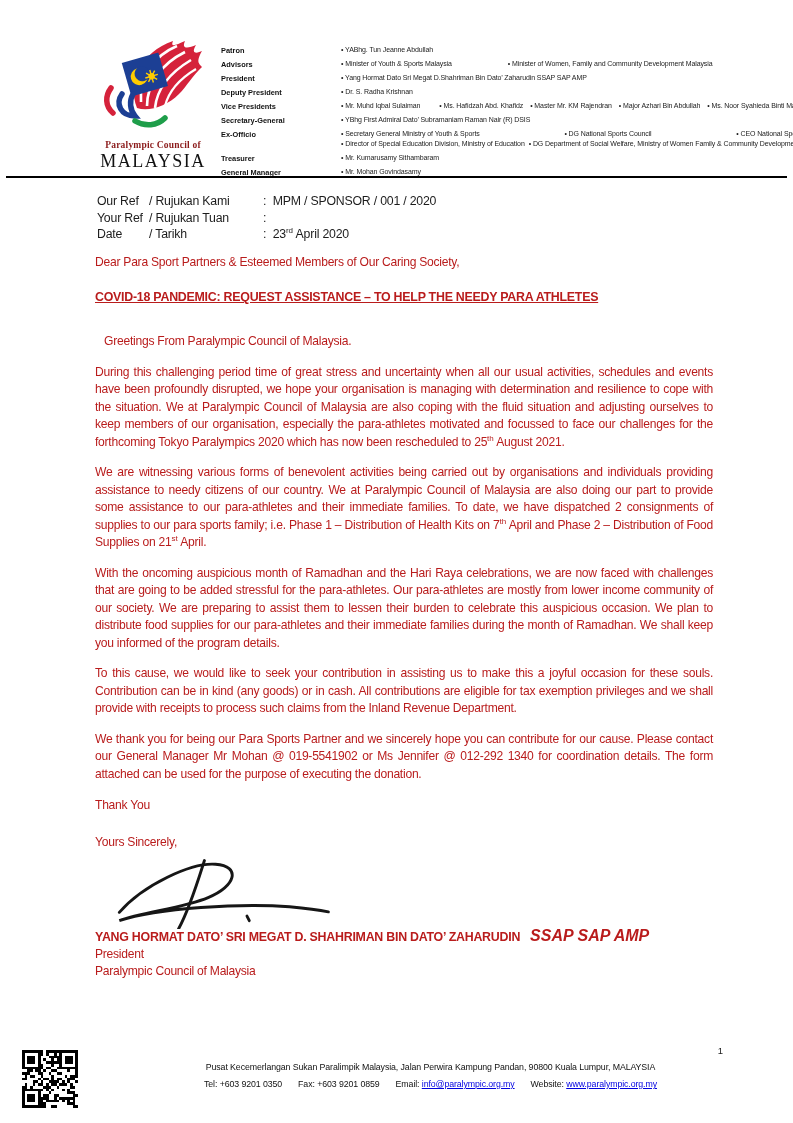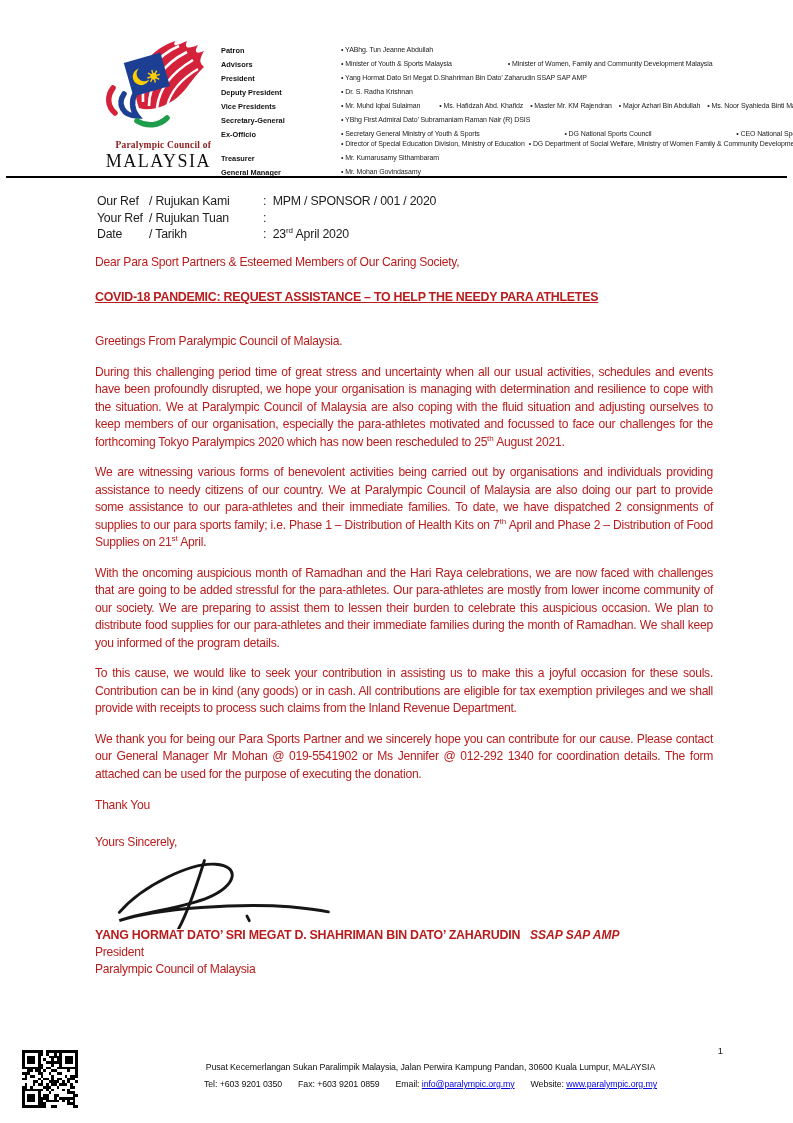--- a/index.html
+++ b/index.html
@@ -1,21 +1,21 @@
 <!DOCTYPE html>
 <html><head>
 <meta charset="utf-8">
 <style>
   html,body{margin:0;padding:0;background:#ffffff;}
   .page{position:relative;width:793px;height:1123px;background:#fff;overflow:hidden;
         font-family:"Liberation Sans",sans-serif;color:#1c1c1c;}
 
   
   .letterhead{position:absolute;top:38px;left:95px;right:16px;display:flex;}
-  .logo-block{width:116px;flex-shrink:0;text-align:right;}
+  .logo-block{width:116px;flex-shrink:0;text-align:center;}
   .logo-org1{font-family:"Liberation Serif",serif;font-weight:bold;font-size:9.5px;
              color:#8b1a1a;margin-top:2px;letter-spacing:.2px;}
   .logo-org2{font-family:"Liberation Serif",serif;font-weight:normal;font-size:18px;
              color:#111;letter-spacing:1.5px;margin-top:1px;}
   .officials{flex:1;margin-left:10px;padding-top:8px;font-size:7px;line-height:1.25;color:#222;}
   .off-row{display:flex;align-items:flex-start;margin-bottom:3.2px;gap:46px;}
   .off-role{width:74px;flex-shrink:0;font-weight:bold;font-size:7.4px;color:#111;}
   .off-lines{flex:1;min-width:0;}
   .off-line{display:flex;gap:9px;white-space:nowrap;margin-bottom:2px;}
   .off-entry{letter-spacing:-.1px;}
@@ -35,28 +35,28 @@
   .ref-left{width:52px;}
   .ref-right{width:114px;}
   .ref-value::before{content:":  ";white-space:pre;}
   .ref-value{white-space:pre;}
 
   
   .letter-body{position:absolute;top:254px;left:95px;width:618px;font-size:12.1px;
                letter-spacing:-.25px;line-height:17.5px;color:#b91c1c;}
   .salutation{margin:0;}
   .subject{margin:17px 0 0;font-weight:bold;text-decoration:underline;font-size:12.4px;}
-  .greeting{margin:27px 0 0;}
+  .greeting{margin:27px 9px 0;}
   .paragraphs p{margin:13px 0 0;text-align:justify;}
   sup{font-size:8px;line-height:0;vertical-align:super;letter-spacing:0;}
   .thank-you{margin:14px 0 0;}
   .closing{margin:19px 0 0;}
   .signature{margin:4px 0 -10px 2px;height:74px;}
   .sig-name{margin:2px 0 0;font-weight:bold;font-size:12.4px;white-space:nowrap;}
-  .sig-honorifics{font-style:italic;font-size:12px;margin-left:10px;letter-spacing:0;}
+  .sig-honorifics{font-style:italic;font-size:16px;margin-left:10px;letter-spacing:0;}
   .sig-title,.sig-org{margin:0;line-height:17px;}
 
   
   .qr{position:absolute;left:22px;top:1050px;width:56px;height:58px;}
   .page-number{position:absolute;top:1045px;right:70px;font-size:9.5px;color:#222;}
   .footer{position:absolute;top:1058px;left:78px;right:10px;text-align:center;
           font-size:8.8px;color:#111;letter-spacing:-.1px;}
   .footer-line{margin-top:3px;line-height:13px;}
   .footer-line2{display:flex;justify-content:center;gap:16px;margin-top:4px;}
   .footer a{color:#0000e0;text-decoration:underline;}
@@ -468,21 +468,21 @@
         <rect x="6" y="20" width="1" height="1"></rect>
         <rect x="7" y="20" width="1" height="1"></rect>
         <rect x="8" y="20" width="1" height="1"></rect>
         <rect x="11" y="20" width="1" height="1"></rect>
         <rect x="12" y="20" width="1" height="1"></rect>
         <rect x="19" y="20" width="1" height="1"></rect>
         <rect x="20" y="20" width="1" height="1"></rect>
       </svg></div>
   <div class="page-number">1</div>
   <div class="footer">
-    <div class="footer-line">Pusat Kecemerlangan Sukan Paralimpik Malaysia, Jalan Perwira Kampung Pandan, 30600 Kuala Lumpur, MALAYSIA</div>
+    <div class="footer-line">Pusat Kecemerlangan Sukan Paralimpik Malaysia, Jalan Perwira Kampung Pandan, 90800 Kuala Lumpur, MALAYSIA</div>
     <div class="footer-line footer-line2">
       <span>Tel: +603 9201 0350</span>
       <span>Fax: +603 9201 0859</span>
       <span>
         <span>Email:</span>
         <a href="#">info@paralympic.org.my</a>
       </span>
       <span>
         <span>Website:</span>
         <a href="#">www.paralympic.org.my</a>

